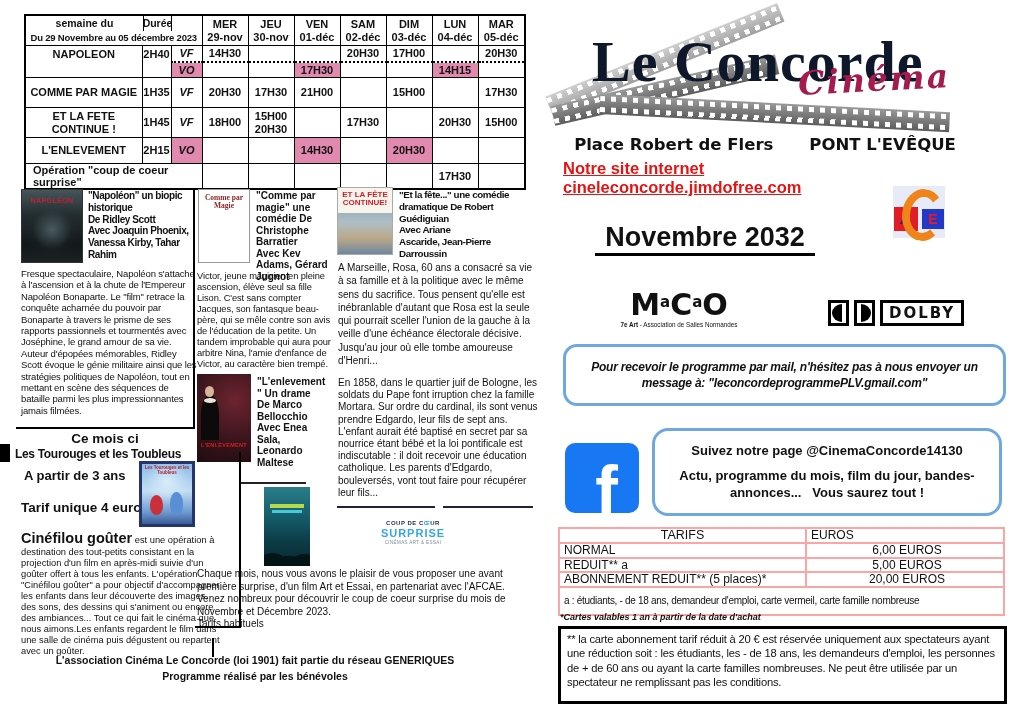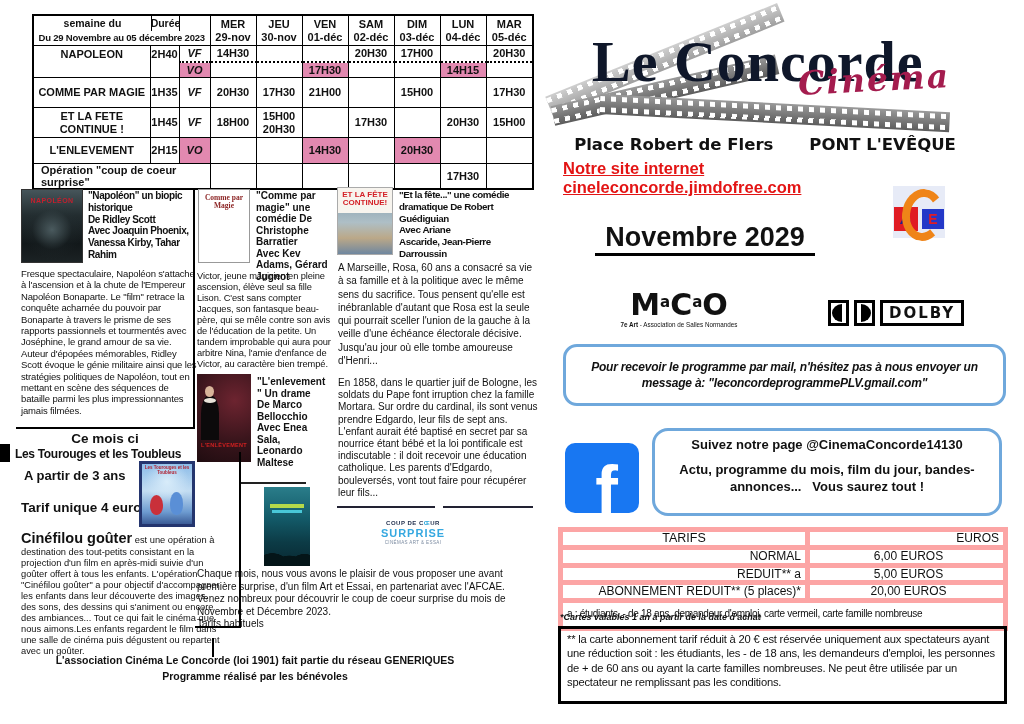--- a/index.html
+++ b/index.html
@@ -1,21 +1,21 @@
 <!DOCTYPE html>
 <html><head>
 <meta charset="utf-8">
 <style>
   html,body{margin:0;padding:0;background:#fff;}
   #page{position:relative;width:1024px;height:724px;background:#fff;overflow:hidden;
         font-family:"Liberation Sans",sans-serif;color:#111;}
   .abs{position:absolute;}
 
   
-  #schedule{position:absolute;left:32px;top:14px;border-collapse:collapse;table-layout:fixed;
+  #schedule{position:absolute;left:24px;top:14px;border-collapse:collapse;table-layout:fixed;
             border:2px solid #000;font-weight:bold;}
   #schedule td{border:1px solid #000;text-align:center;padding:0;line-height:1.1;font-size:11px;overflow:hidden;}
   #schedule td.hmain{vertical-align:top;}
   .hm-top{display:grid;grid-template-columns:117px 29px auto;height:15px;align-items:center;font-size:10.5px;}
   .hm-top span:nth-child(2){border-left:1px solid #000;border-right:1px solid #000;height:100%;
                             display:flex;align-items:center;justify-content:center;}
   .hm-bot{height:14px;display:flex;align-items:center;justify-content:center;font-size:9.5px;letter-spacing:-.2px;}
   .hday{font-size:10.5px;line-height:1.25;}
   .ft{font-size:10.5px;} .ft.sm{font-size:8.5px;}
   .vtop{vertical-align:top;padding-top:2px!important;}
@@ -129,28 +129,28 @@
   .dolby-word{border:3px solid #000;font-weight:900;font-size:15px;letter-spacing:2px;padding:1px 6px;
               font-family:"DejaVu Sans",sans-serif;}
   #mailbox{left:563px;top:344px;width:443px;height:62px;border:3px solid #6fa8dc;border-radius:14px;
            box-sizing:border-box;display:flex;align-items:center;justify-content:center;padding:4px 4px;}
   .mail-t{font-weight:bold;font-style:italic;font-size:12px;letter-spacing:-.2px;text-align:center;
           line-height:1.35;white-space:pre-line;}
   #fb-icon{left:565px;top:443px;width:74px;height:70px;background:#1877f2;border-radius:10px;overflow:hidden;}
   .fb-f{position:absolute;bottom:-16px;left:50%;transform:translateX(-30%);color:#fff;font-weight:bold;
         font-size:68px;font-family:"Liberation Sans",sans-serif;}
   #fbbox{left:652px;top:428px;width:350px;height:88px;border:3px solid #6fa8dc;border-radius:16px;
-         box-sizing:border-box;display:flex;flex-direction:column;justify-content:flex-start;gap:9px;
+         box-sizing:border-box;display:flex;flex-direction:column;justify-content:center;gap:9px;
          padding:6px 24px;text-align:center;font-weight:bold;font-size:13px;line-height:1.25;}
   #fb-line2{white-space:pre-wrap;}
 
   #tarifs{position:absolute;left:558px;top:527px;border-collapse:collapse;table-layout:fixed;border:2px solid #000;}
-  #tarifs td{border:5px solid #fca5a5;font-size:12px;padding:0 4px;line-height:1.05;}
+  #tarifs td{border:2px solid #fca5a5;font-size:12px;padding:0 4px;line-height:1.05;}
   #tarifs .th1{text-align:center;font-size:12.5px;}
-  #tarifs .tl{text-align:right;margin-top:32px;}
+  #tarifs .tl{text-align:left;margin-top:32px;}
   #tarifs .tv{text-align:center;padding-left:8px;}
   #tarifs .ta{font-size:10px;letter-spacing:-.3px;white-space:nowrap;overflow:hidden;}
   #note-cards{left:560px;top:612px;font-size:9px;font-style:italic;font-weight:bold;}
   #notebox{left:558px;top:626px;width:449px;height:78px;border:3px solid #000;box-sizing:border-box;
            padding:3px 6px;font-size:11.2px;line-height:1.28;letter-spacing:-.2px;}
 </style>
 </head>
 <body>
 
 <div id="page">
@@ -361,21 +361,21 @@
     <span>Place Robert de Flers</span>
     <span>PONT L'EVÊQUE</span>
   </div>
 
   <div class="abs" id="ae-logo">
     <span class="ae-a">A</span>
     <span class="ae-e">E</span>
     <i class="ae-c"></i>
   </div>
 
-  <div class="abs" id="month"><span>Novembre 2029</span></div>
+  <div class="abs" id="month"><span>Novembre 2032</span></div>
 
   <div class="abs" id="macao">
     <div class="mac-row">
       <span class="mac-big">M</span>
       <span class="mac-small">a</span>
       <span class="mac-big">C</span>
       <span class="mac-small">a</span>
       <span class="mac-big">O</span>
     </div>
     <div class="mac-sub"><b>7e Art</b><span> - Association de Salles Normandes</span></div>

